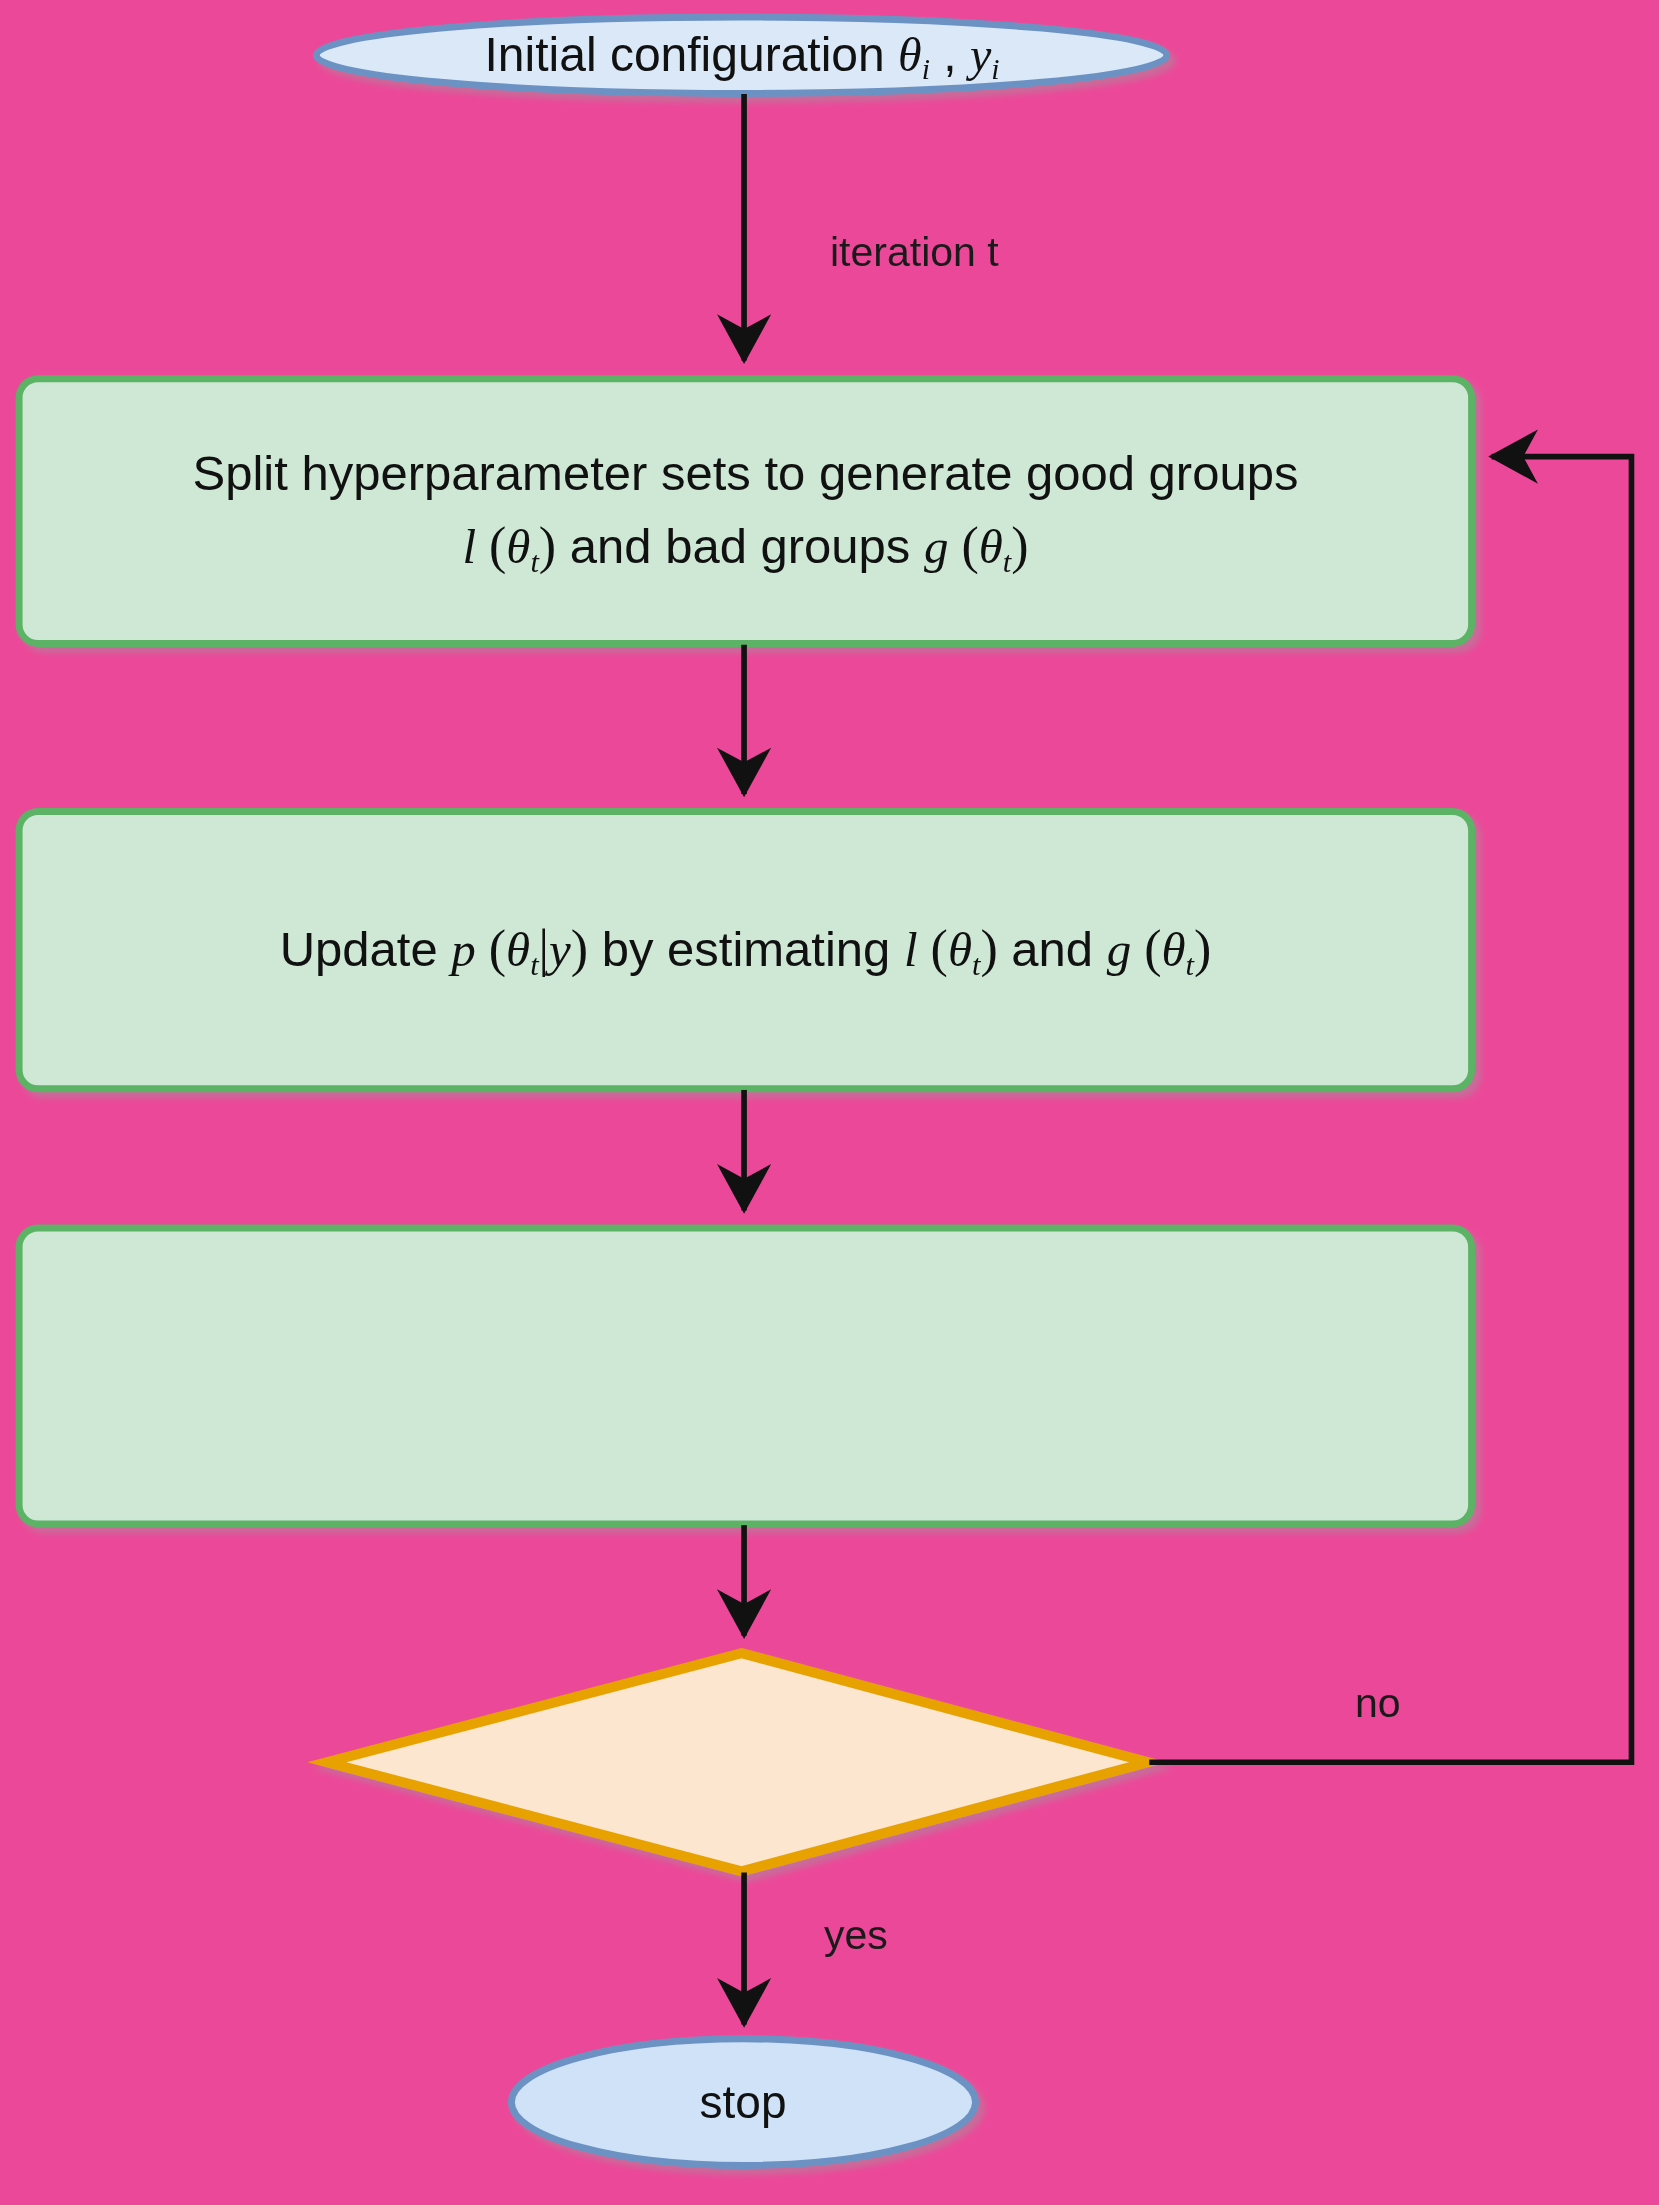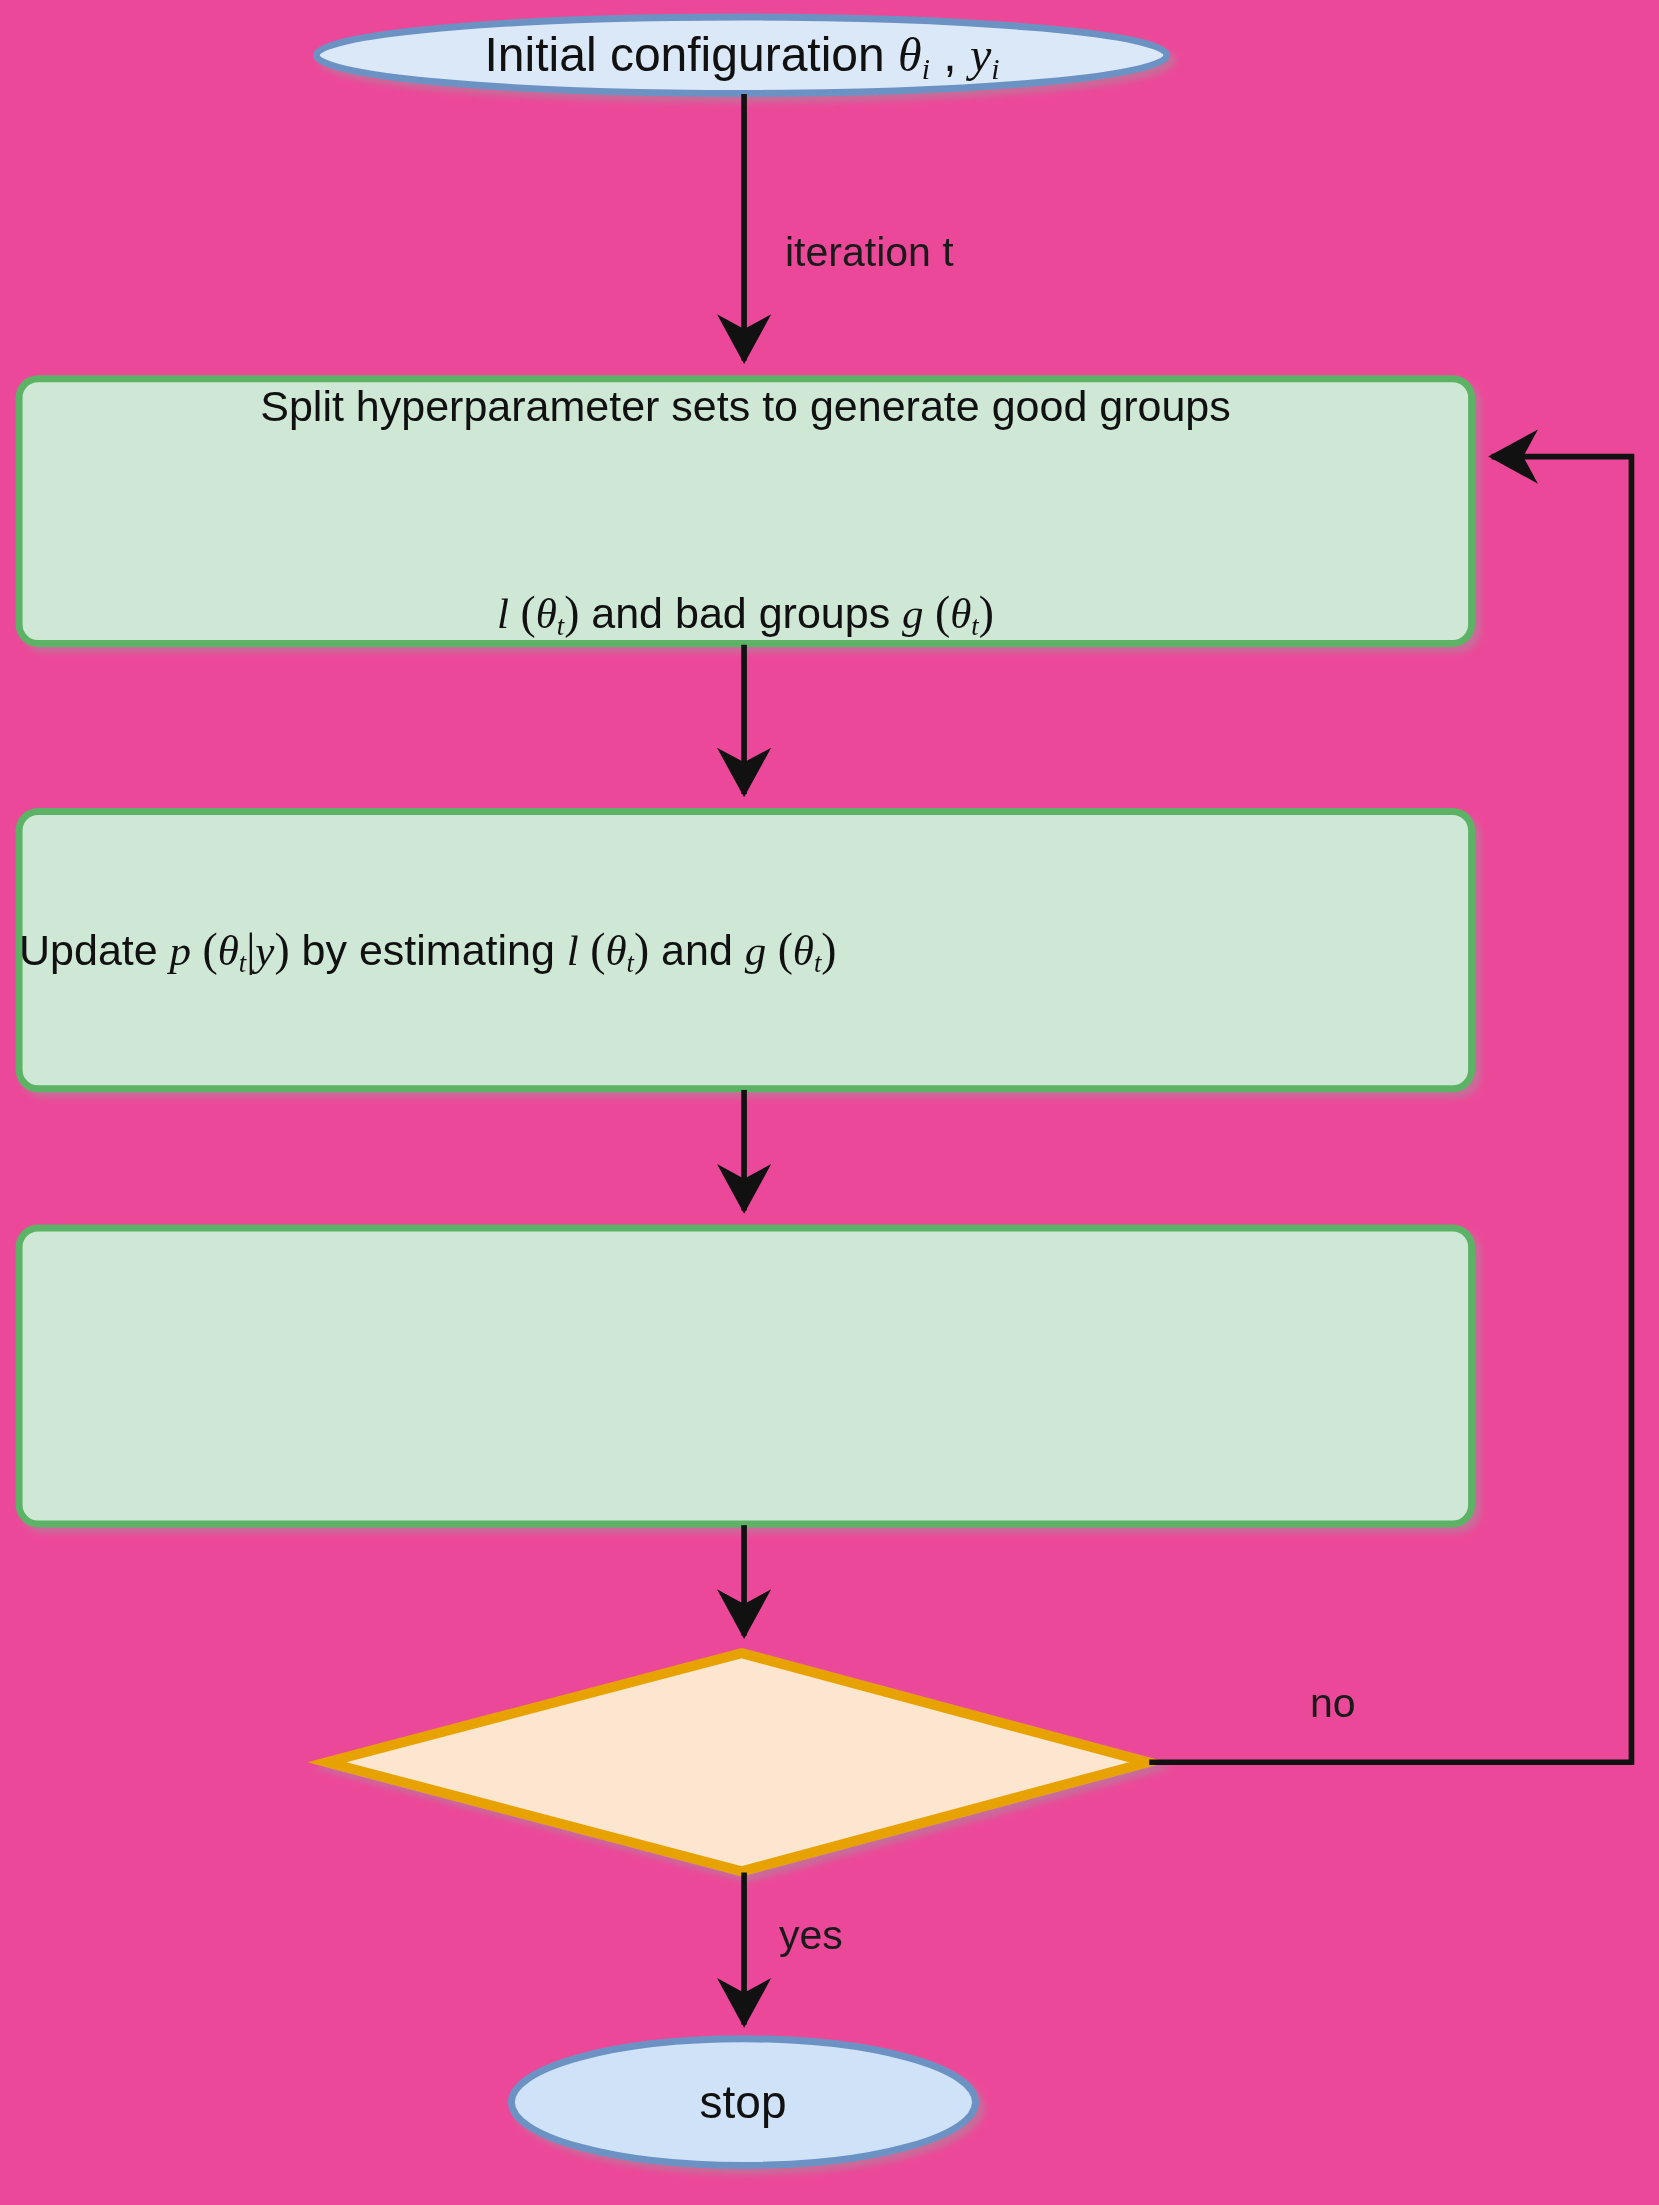--- a/index.html
+++ b/index.html
@@ -53,23 +53,24 @@
   .paren {
     font-family: "Liberation Serif", serif;
     font-style: normal;
     font-size: 1.06em;
   }
   .edge-label {
     position: absolute;
     color: #1a1a1a;
     font-family: "Liberation Sans", sans-serif;
     white-space: nowrap;
+    margin-left: 45px;
   }
   .start-label   { font-size: 48px; }
-  .box-label     { font-size: 43px; justify-content: space-between; }
+  .box-label     { font-size: 49px; }
   .diamond-label { font-size: 54px; }
   .stop-label    { font-size: 46px; justify-content: center; }
   .edge-label    { font-size: 41px; }
 </style>
 </head>
 <body>
 
 <div id="canvas">
 
   <svg class="layer" viewBox="0 0 2646 3516">

